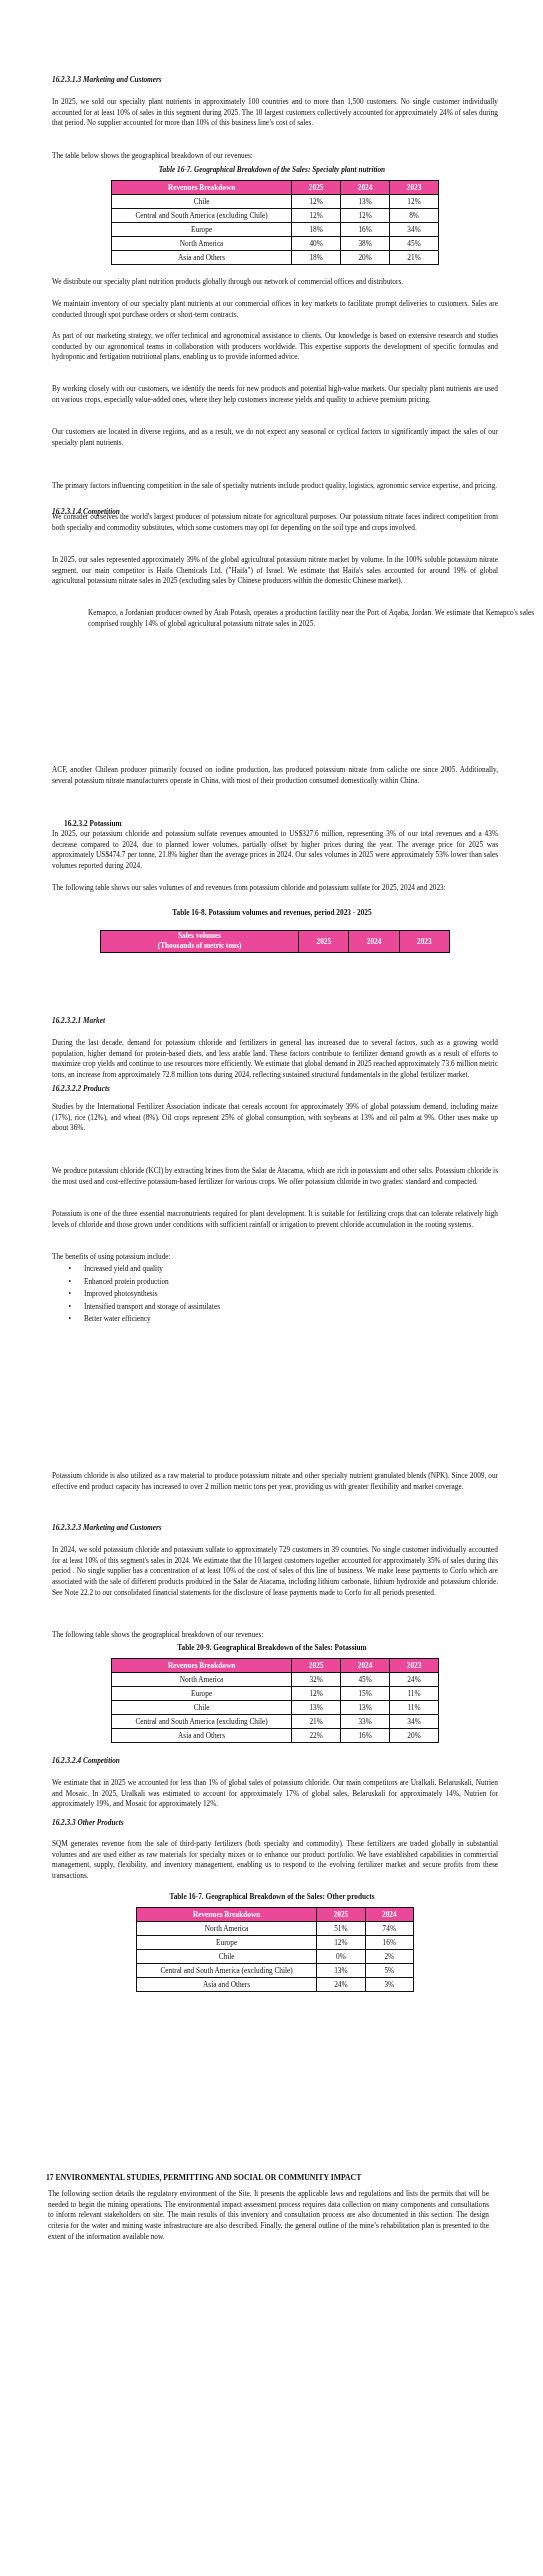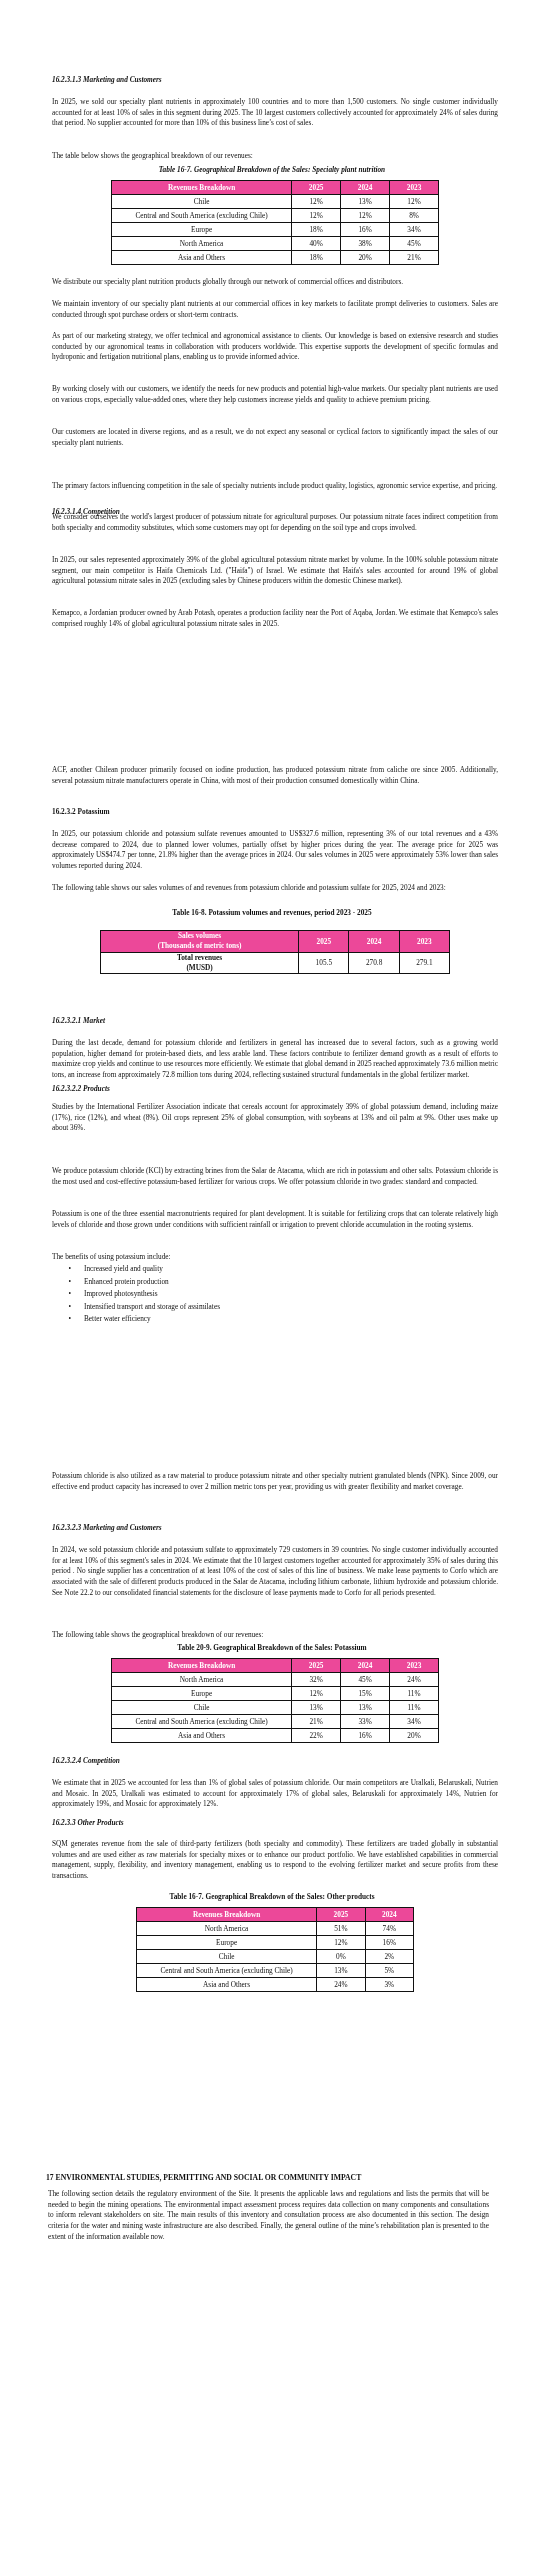--- a/index.html
+++ b/index.html
@@ -1,21 +1,21 @@
 <!DOCTYPE html>
 <html style="font-size:8.2px"><head>
 <meta charset="utf-8">
 <style>
   html, body { margin: 0; padding: 0; background: #ffffff; }
   body { width: 544px; height: 2813px; position: relative; overflow: hidden;
          font-family: "Liberation Serif", serif; color: #111; }
   .blk { position: absolute; left: 52px; width: 446px; }
   p.para { margin: 0; font-size: 7.3px; line-height: 10.7px; text-align: justify; }
   h4.sub { margin: 0; font-size: 7.3px; font-style: italic; font-weight: bold; }
-  h3.sec { margin: 0; font-size: 7.3px; font-weight: bold; }
+  h3.sec { margin: 12px; font-size: 7.3px; font-weight: bold; }
   h2.chap { margin: 0; font-size: 7.7px; font-weight: bold; }
   .caption { position: absolute; left: 0; width: 544px; text-align: center;
              font-weight: bold; font-size: 7.3px; }
   table.dt { position: absolute; border-collapse: collapse; font-size: 7.3px; }
   table.dt th, table.dt td { border: 1px solid #111; text-align: center; padding: 0 2.1px; }
   table.dt th { background: #ec4899; color: #ffffff; font-weight: bold; }
   table.dt td.b { font-weight: bold; }
   ul.bul { margin: 0; padding: 0; list-style: none; }
   ul.bul li { position: relative; padding-left: 32px; font-size: 7.3px; line-height: 12.6px; }
   ul.bul li .dot { position: absolute; left: 16.5px; top: 0; }
@@ -96,21 +96,21 @@
 </div>
 <div class="blk" style="top:481px;">
     <p class="para">The primary factors influencing competition in the sale of specialty nutrients include product quality, logistics, agronomic service expertise, and pricing.</p>
   </div>
 <div class="blk" style="top:512px;">
     <p class="para">We consider ourselves the world's largest producer of potassium nitrate for agricultural purposes. Our potassium nitrate faces indirect competition from both specialty and commodity substitutes, which some customers may opt for depending on the soil type and crops involved.</p>
   </div>
 <div class="blk" style="top:555px;">
     <p class="para">In 2025, our sales represented approximately 39% of the global agricultural potassium nitrate market by volume. In the 100% soluble potassium nitrate segment, our main competitor is Haifa Chemicals Ltd. ("Haifa") of Israel. We estimate that Haifa's sales accounted for around 19% of global agricultural potassium nitrate sales in 2025 (excluding sales by Chinese producers within the domestic Chinese market).</p>
   </div>
-<div class="blk" style="top:608px;">
+<div class="blk" style="top:608px;margin-left:36px;">
     <p class="para">Kemapco, a Jordanian producer owned by Arab Potash, operates a production facility near the Port of Aqaba, Jordan. We estimate that Kemapco's sales comprised roughly 14% of global agricultural potassium nitrate sales in 2025.</p>
   </div>
 <div class="blk" style="top:765px;">
     <p class="para">ACF, another Chilean producer primarily focused on iodine production, has produced potassium nitrate from caliche ore since 2005. Additionally, several potassium nitrate manufacturers operate in China, with most of their production consumed domestically within China.</p>
   </div>
 
 <div class="blk" style="top:807px;">
   <h3 class="sec">16.2.3.2 Potassium</h3>
 </div>
 <div class="blk" style="top:829px;">
@@ -124,29 +124,20 @@
 <table class="dt" style="left:100px; top:930px; width:350px;">
   <tbody>
       <tr style="height:20.6px;">
     <th style="width:193px; line-height:10.3px;">
       <div>Sales volumes</div>
       <div>(Thousands of metric tons)</div>
     </th>
     <th>2025</th>
     <th>2024</th>
     <th>2023</th>
-  </tr>
-  <tr style="height:20.6px;">
-    <td class="b" style="line-height:10.3px;">
-      <div>Total revenues</div>
-      <div>(MUSD)</div>
-    </td>
-    <td>105.5</td>
-    <td>270.8</td>
-    <td>279.1</td>
   </tr>
 </tbody>
   </table>
 
 <div class="blk" style="top:1016px;">
   <h4 class="sub">16.2.3.2.1 Market</h4>
 </div>
 <div class="blk" style="top:1038px;">
     <p class="para">During the last decade, demand for potassium chloride and fertilizers in general has increased due to several factors, such as a growing world population, higher demand for protein-based diets, and less arable land. These factors contribute to fertilizer demand growth as a result of efforts to maximize crop yields and continue to use resources more efficiently. We estimate that global demand in 2025 reached approximately 73.6 million metric tons, an increase from approximately 72.8 million tons during 2024, reflecting sustained structural fundamentals in the global fertilizer market.</p>
   </div>

